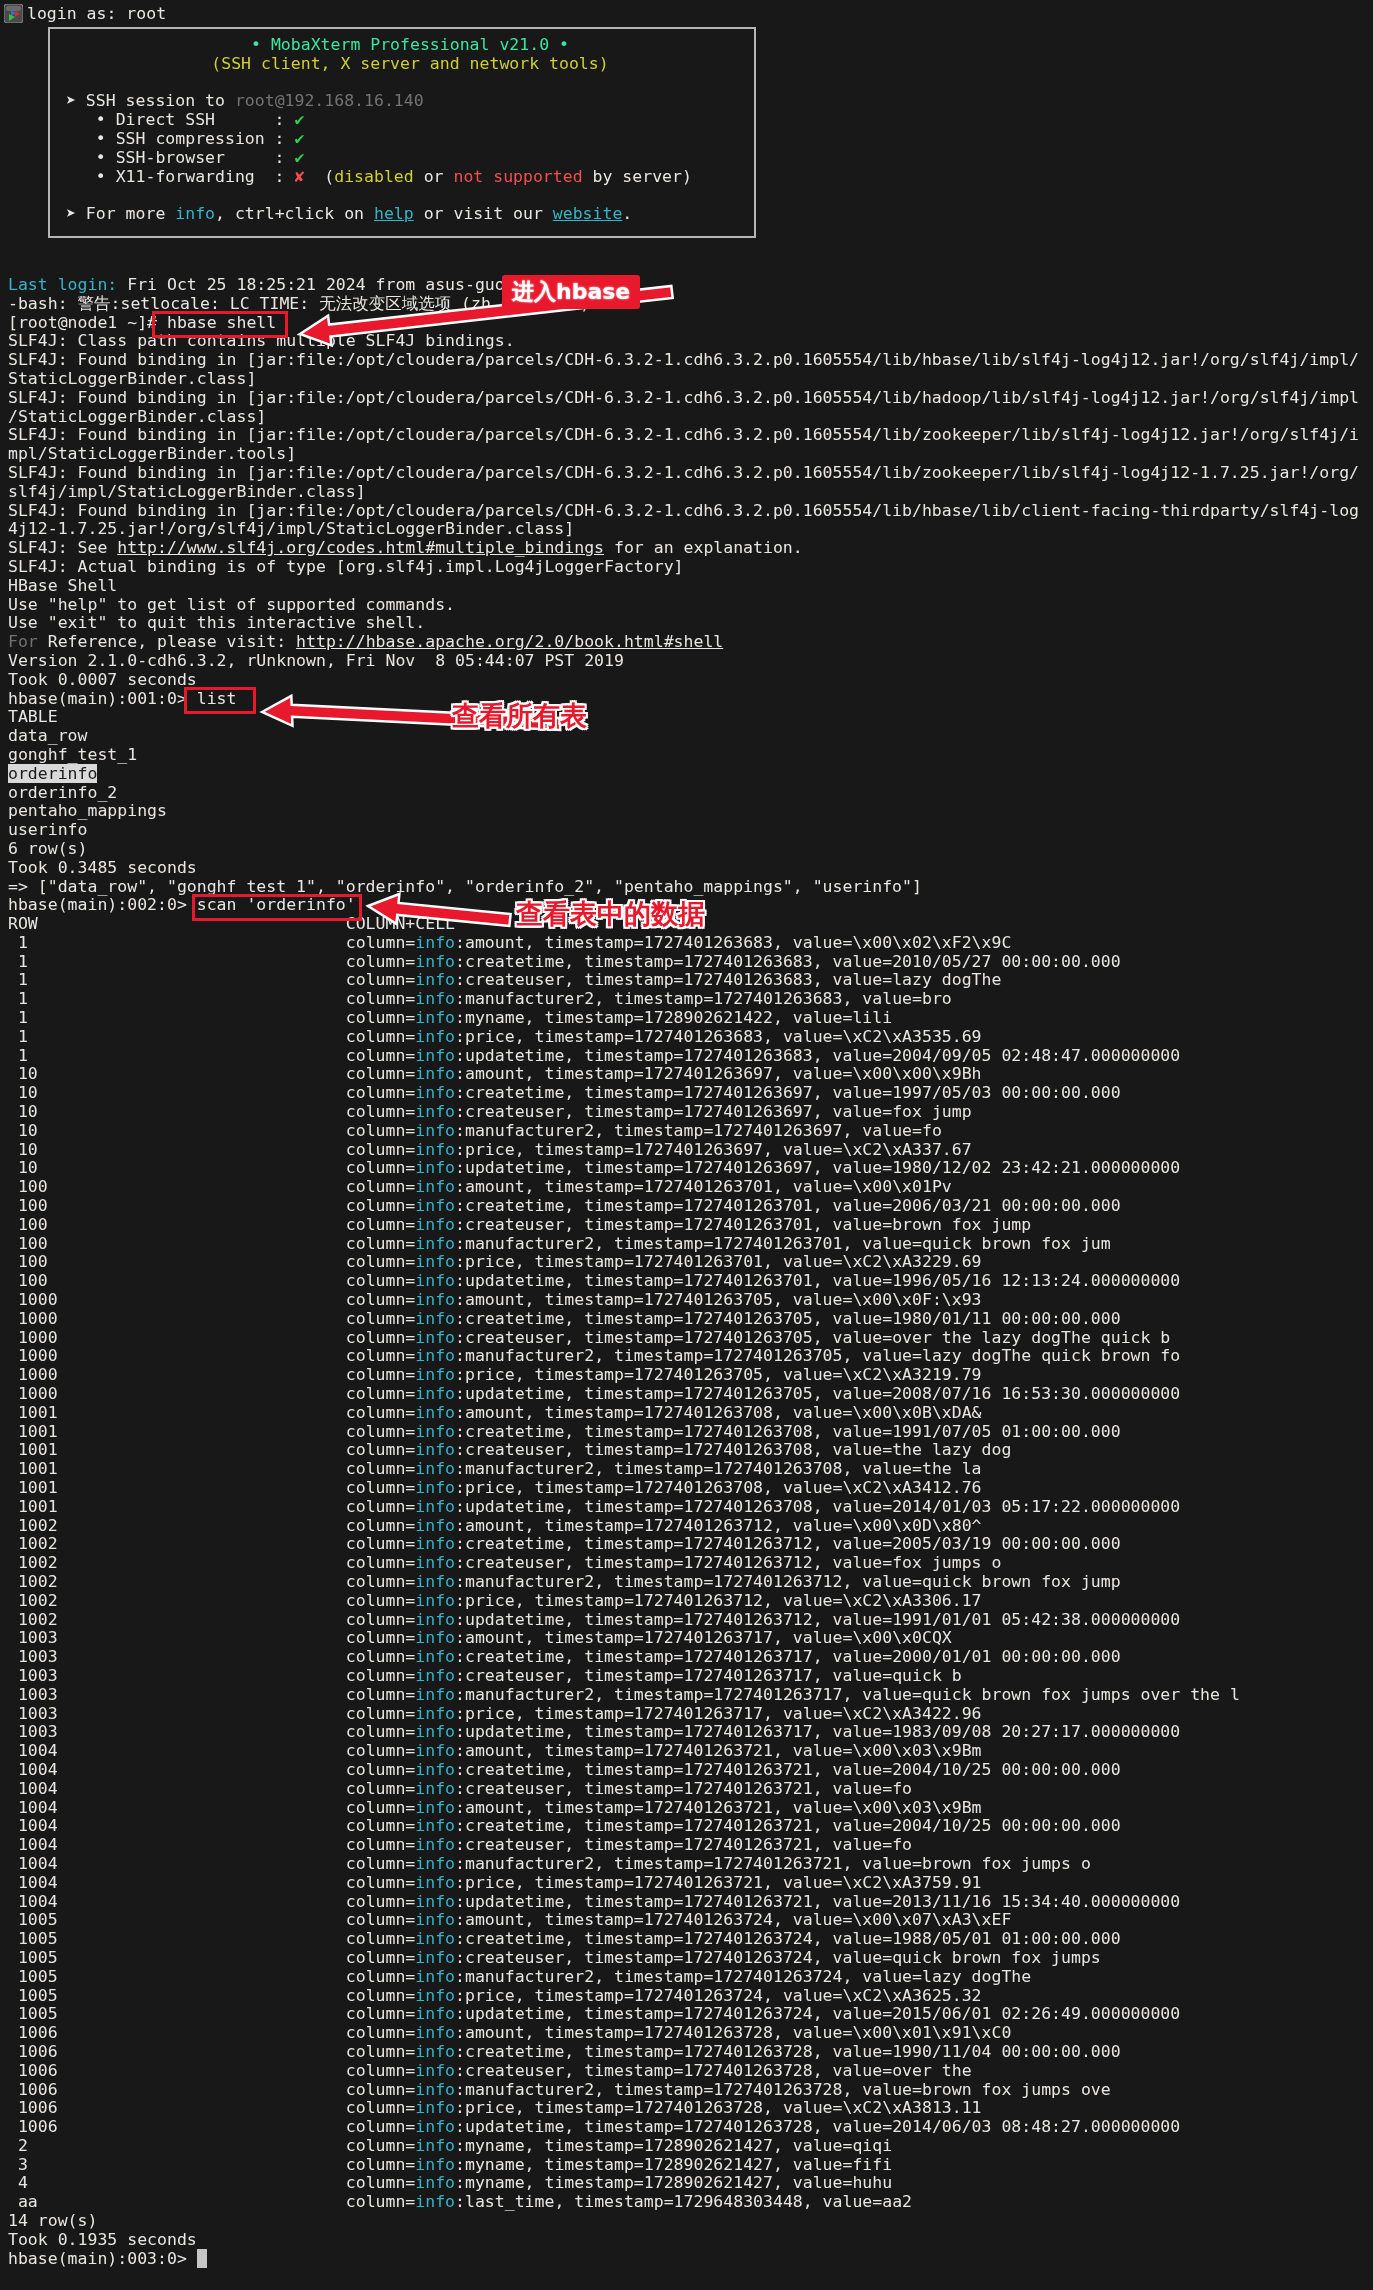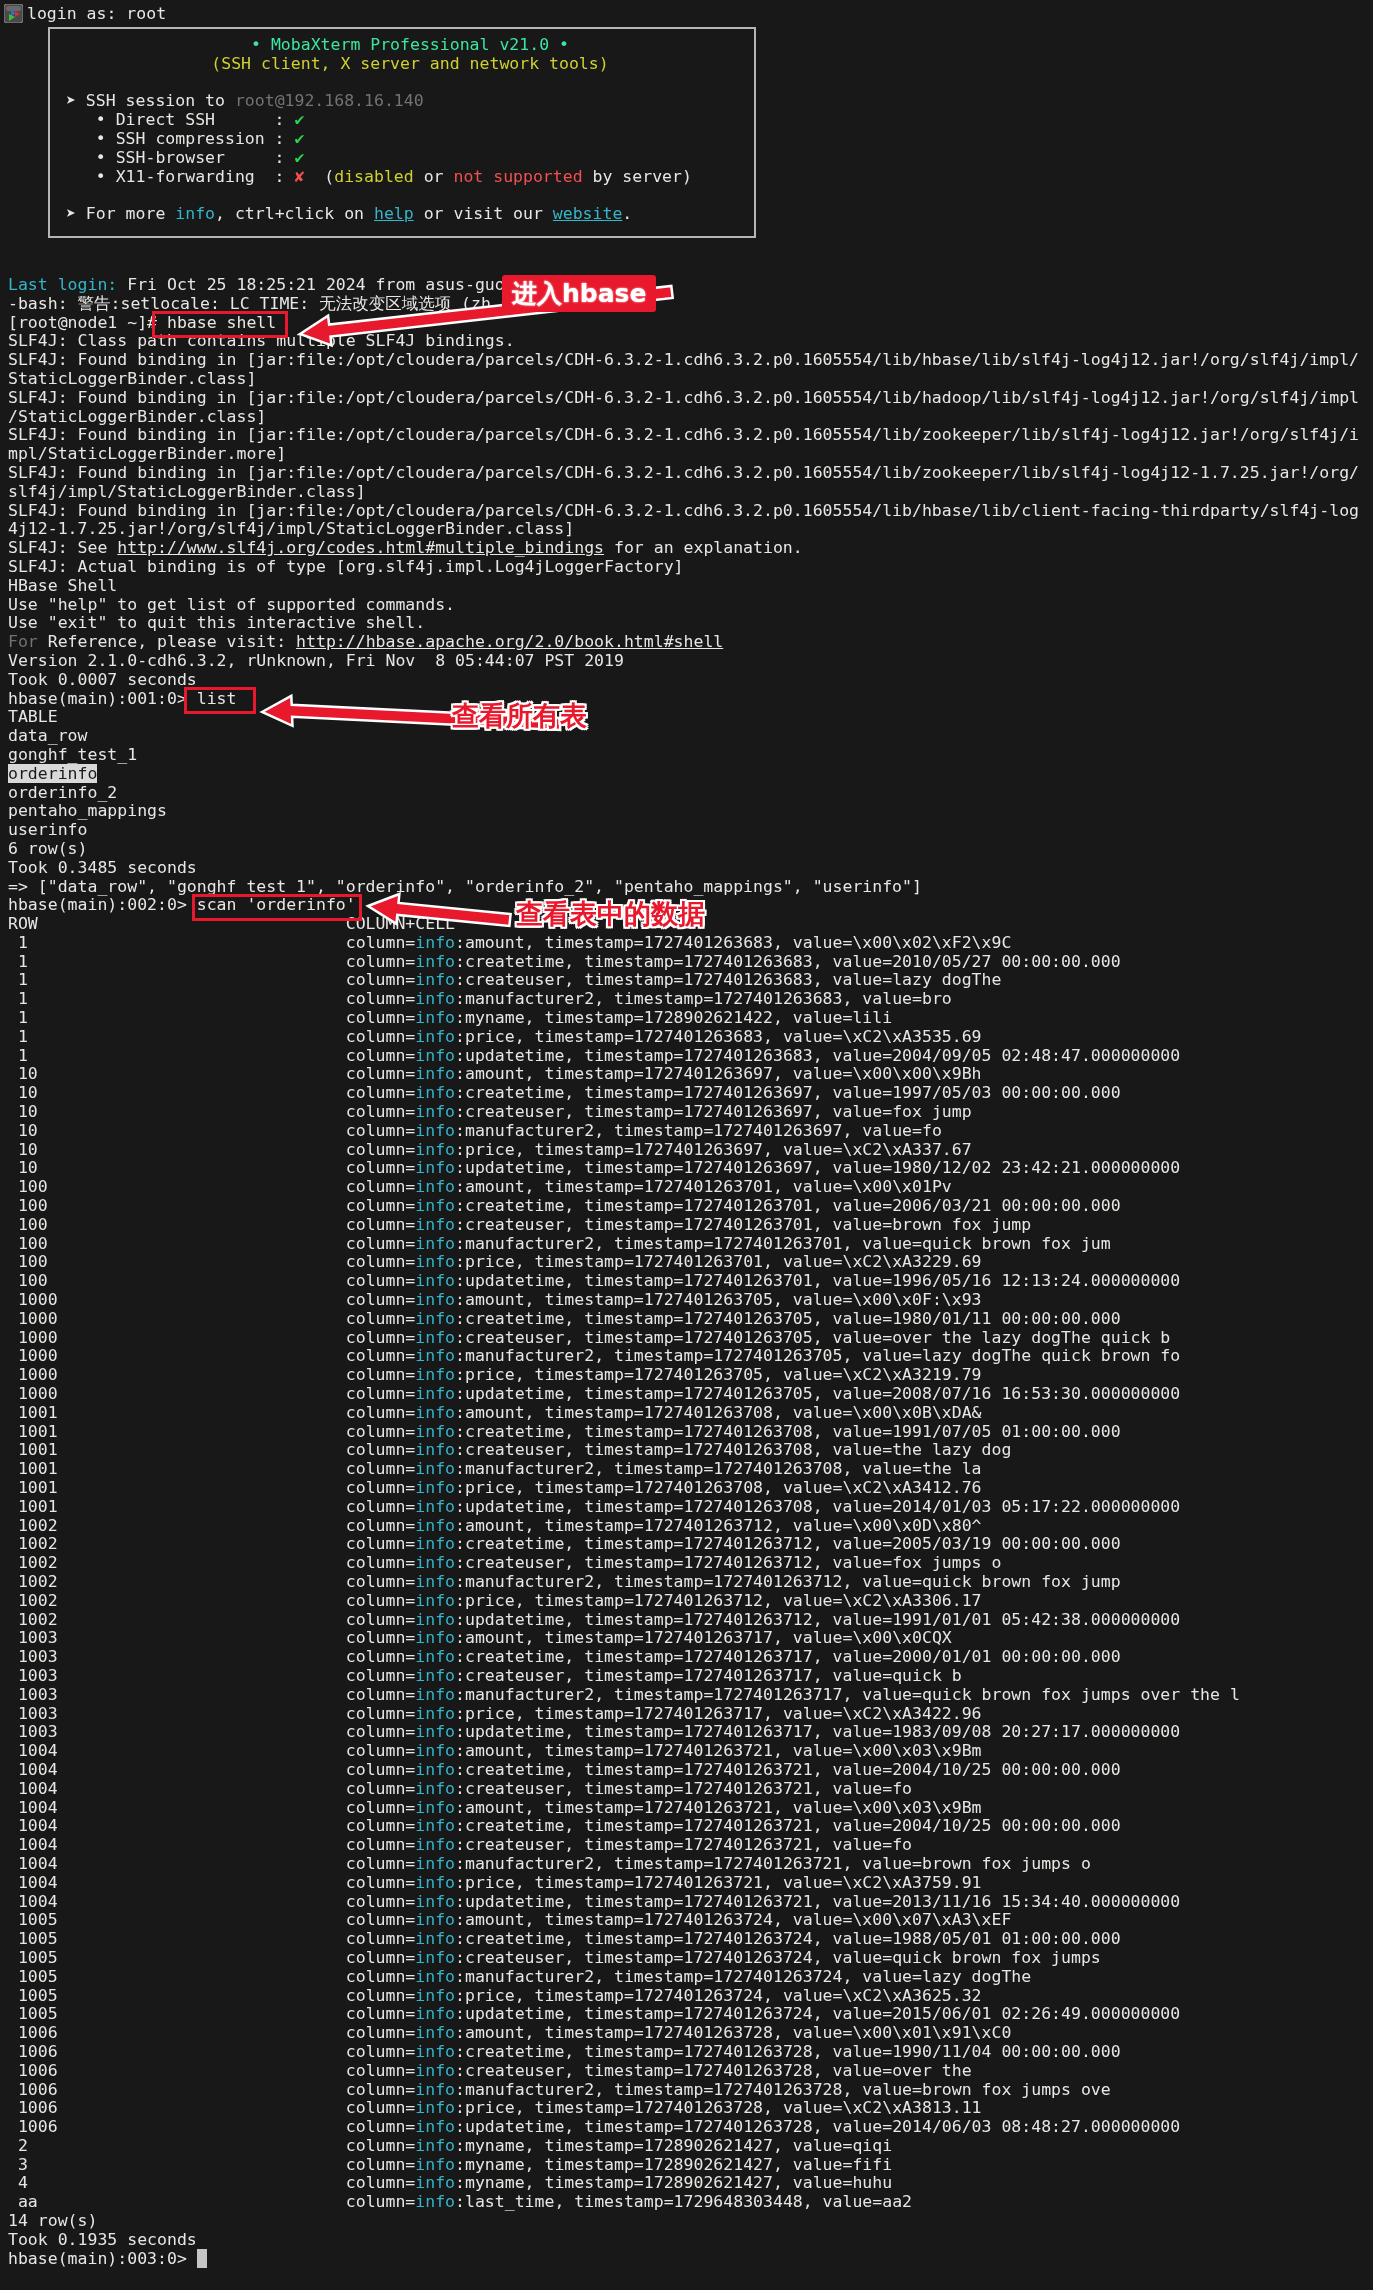--- a/index.html
+++ b/index.html
@@ -16,21 +16,21 @@
   .mint{color:#3ce6a0}.yellow{color:#d0d02e}.magenta{color:#737373}.green{color:#2ad44e}
   .red{color:#f25050}.cyan{color:#35b5c9}.link{text-decoration:underline}
   .hl{background:#d9d9d9;color:#1a1a1a}
   .cursor{background:#c5c5c5}
   .ann-box{position:absolute;border:3px solid #e8192c;box-sizing:border-box;}
   #box-hbase{left:152px;top:311px;width:136px;height:27px;}
   #box-list{left:184px;top:687px;width:72px;height:27px;}
   #box-scan{left:192px;top:894px;width:170px;height:27px;}
   .ann-label{position:absolute;font-weight:bold;white-space:nowrap;
              font-family:"DejaVu Sans","Liberation Sans",sans-serif;}
-  .badge{background:#e8192c;color:#ffffff;font-size:25px;padding:2px 10px;border-radius:3px;
+  .badge{background:#e8192c;color:#ffffff;font-size:22px;padding:2px 10px;border-radius:3px;
          text-shadow:0 0 2px #ffffff;}
   #label-enter{left:502px;top:275px;}
   .outline{color:#e8192c;font-size:27px;
            text-shadow:-2px 0 0 #fff,2px 0 0 #fff,0 -2px 0 #fff,0 2px 0 #fff,
                        -2px -2px 0 #fff,2px 2px 0 #fff,-2px 2px 0 #fff,2px -2px 0 #fff;}
   #label-list{left:452px;top:698px;}
   #label-scan{left:516px;top:896px;}
   .arrow-layer{position:absolute;left:0;top:0;width:1373px;height:2290px;pointer-events:none;}
 </style>
 </head>
@@ -67,21 +67,21 @@
   <div class="term" id="term">
       <div class="t-line"><span class="cyan">Last login: </span><span>Fri Oct 25 18:25:21 2024 from asus-guowj</span></div>
       <div class="t-line"><span>-bash: 警告:setlocale: LC_TIME: 无法改变区域选项 (zh_CN.UTF-8)</span></div>
       <div class="t-line"><span>[root@node1 ~]# hbase shell</span></div>
       <div class="t-line"><span>SLF4J: Class path contains multiple SLF4J bindings.</span></div>
       <div class="t-line"><span>SLF4J: Found binding in [jar:file:/opt/cloudera/parcels/CDH-6.3.2-1.cdh6.3.2.p0.1605554/lib/hbase/lib/slf4j-log4j12.jar!/org/slf4j/impl/</span></div>
       <div class="t-line"><span>StaticLoggerBinder.class]</span></div>
       <div class="t-line"><span>SLF4J: Found binding in [jar:file:/opt/cloudera/parcels/CDH-6.3.2-1.cdh6.3.2.p0.1605554/lib/hadoop/lib/slf4j-log4j12.jar!/org/slf4j/impl</span></div>
       <div class="t-line"><span>/StaticLoggerBinder.class]</span></div>
       <div class="t-line"><span>SLF4J: Found binding in [jar:file:/opt/cloudera/parcels/CDH-6.3.2-1.cdh6.3.2.p0.1605554/lib/zookeeper/lib/slf4j-log4j12.jar!/org/slf4j/i</span></div>
-      <div class="t-line"><span>mpl/StaticLoggerBinder.more]</span></div>
+      <div class="t-line"><span>mpl/StaticLoggerBinder.tools]</span></div>
       <div class="t-line"><span>SLF4J: Found binding in [jar:file:/opt/cloudera/parcels/CDH-6.3.2-1.cdh6.3.2.p0.1605554/lib/zookeeper/lib/slf4j-log4j12-1.7.25.jar!/org/</span></div>
       <div class="t-line"><span>slf4j/impl/StaticLoggerBinder.class]</span></div>
       <div class="t-line"><span>SLF4J: Found binding in [jar:file:/opt/cloudera/parcels/CDH-6.3.2-1.cdh6.3.2.p0.1605554/lib/hbase/lib/client-facing-thirdparty/slf4j-log</span></div>
       <div class="t-line"><span>4j12-1.7.25.jar!/org/slf4j/impl/StaticLoggerBinder.class]</span></div>
       <div class="t-line"><span>SLF4J: See </span><span class="link">http://www.slf4j.org/codes.html#multiple_bindings</span><span> for an explanation.</span></div>
       <div class="t-line"><span>SLF4J: Actual binding is of type [org.slf4j.impl.Log4jLoggerFactory]</span></div>
       <div class="t-line"><span>HBase Shell</span></div>
       <div class="t-line"><span>Use "help" to get list of supported commands.</span></div>
       <div class="t-line"><span>Use "exit" to quit this interactive shell.</span></div>
       <div class="t-line"><span class="magenta">For</span><span> Reference, please visit: </span><span class="link">http://hbase.apache.org/2.0/book.html#shell</span></div>

